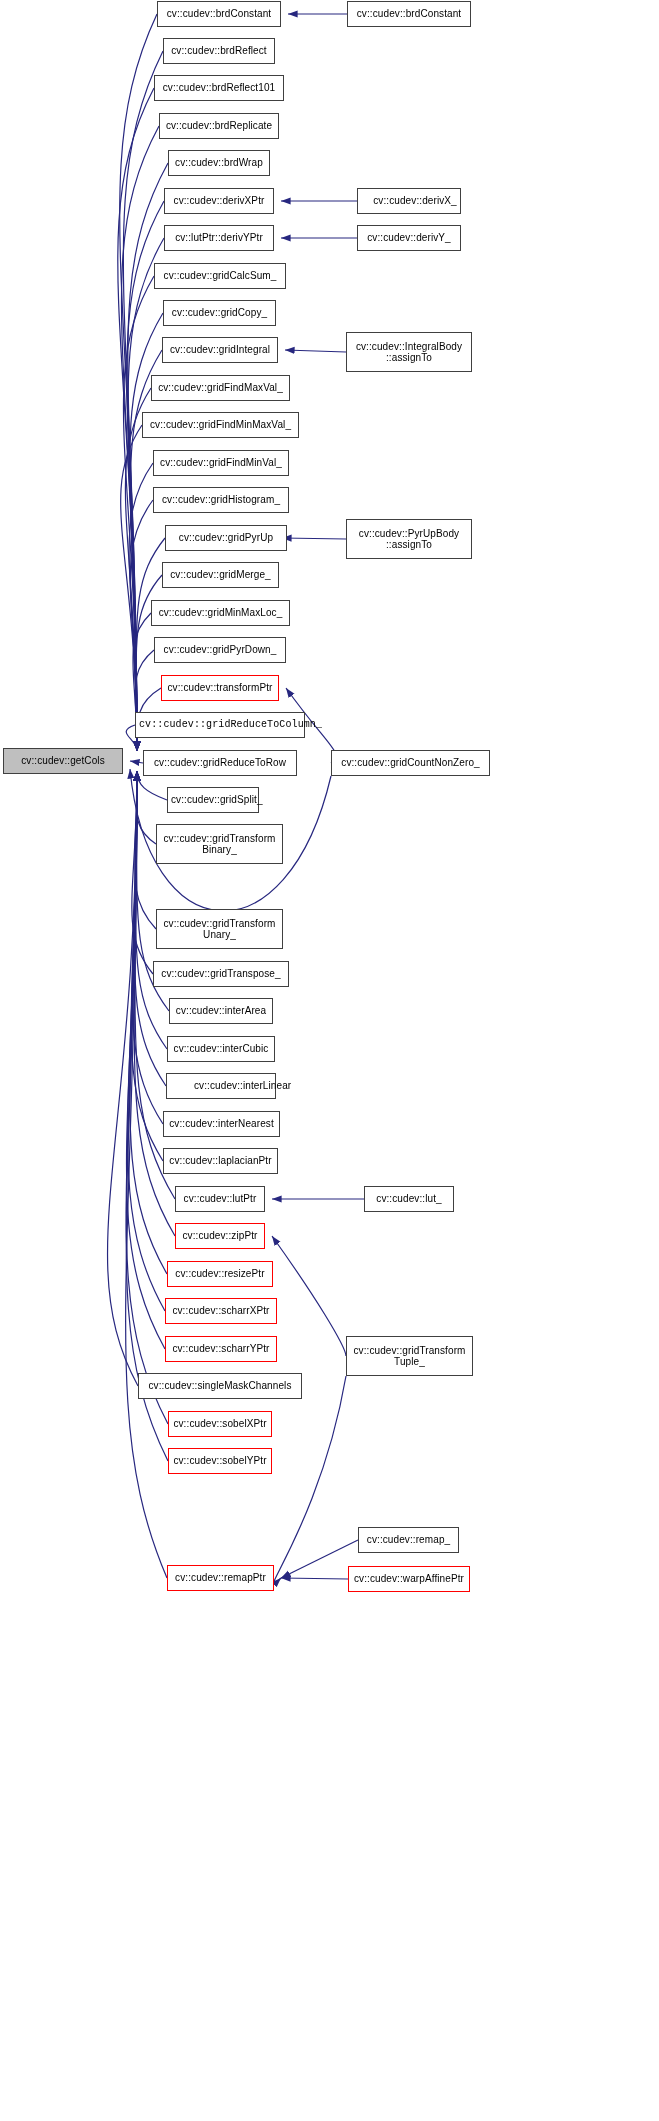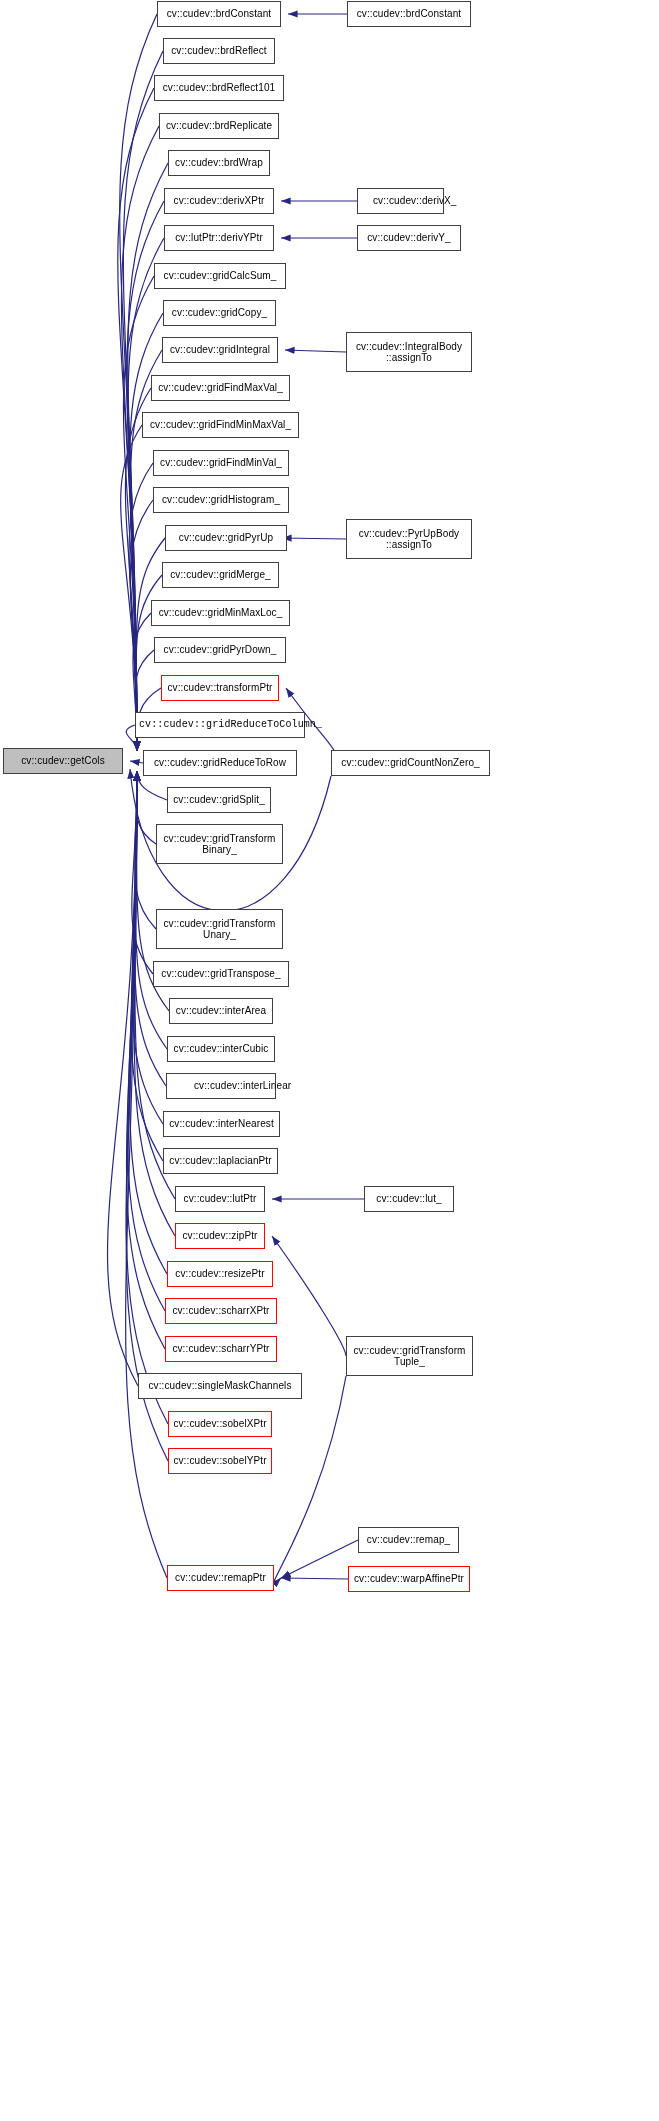--- a/index.html
+++ b/index.html
@@ -133,42 +133,42 @@
       <div class="node" style="left: 142px; top: 412px; width: 157px; height: 26px;"><span class="node-label">cv::cudev::gridFindMinMaxVal_</span></div>
       <div class="node" style="left: 153px; top: 450px; width: 136px; height: 26px;"><span class="node-label">cv::cudev::gridFindMinVal_</span></div>
       <div class="node" style="left: 153px; top: 487px; width: 136px; height: 26px;"><span class="node-label">cv::cudev::gridHistogram_</span></div>
       <div class="node" style="left: 165px; top: 525px; width: 122px; height: 26px;"><span class="node-label">cv::cudev::gridPyrUp</span></div>
       <div class="node" style="left: 162px; top: 562px; width: 117px; height: 26px;"><span class="node-label">cv::cudev::gridMerge_</span></div>
       <div class="node" style="left: 151px; top: 600px; width: 139px; height: 26px;"><span class="node-label">cv::cudev::gridMinMaxLoc_</span></div>
       <div class="node" style="left: 154px; top: 637px; width: 132px; height: 26px;"><span class="node-label">cv::cudev::gridPyrDown_</span></div>
       <div class="node red" style="left: 161px; top: 675px; width: 118px; height: 26px;"><span class="node-label">cv::cudev::transformPtr</span></div>
       <div class="node" style="left: 135px; top: 712px; width: 170px; height: 26px; font-family: Liberation Mono, monospace;"><span class="node-label">cv::cudev::gridReduceToColumn_</span></div>
       <div class="node" style="left: 143px; top: 750px; width: 154px; height: 26px;"><span class="node-label">cv::cudev::gridReduceToRow</span></div>
-      <div class="node" style="left: 167px; top: 787px; width: 104px; height: 26px;"><span class="node-label">cv::cudev::gridSplit_</span></div>
+      <div class="node" style="left: 167px; top: 787px; width: 92px; height: 26px;"><span class="node-label">cv::cudev::gridSplit_</span></div>
       <div class="node" style="left: 156px; top: 824px; width: 127px; height: 40px;"><span class="node-label">cv::cudev::gridTransform
 Binary_</span></div>
       <div class="node" style="left: 156px; top: 909px; width: 127px; height: 40px;"><span class="node-label">cv::cudev::gridTransform
 Unary_</span></div>
       <div class="node" style="left: 153px; top: 961px; width: 136px; height: 26px;"><span class="node-label">cv::cudev::gridTranspose_</span></div>
       <div class="node" style="left: 169px; top: 998px; width: 104px; height: 26px;"><span class="node-label">cv::cudev::interArea</span></div>
       <div class="node" style="left: 167px; top: 1036px; width: 108px; height: 26px;"><span class="node-label">cv::cudev::interCubic</span></div>
       <div class="node" style="left: 166px; top: 1073px; width: 110px; height: 26px; padding-left: 24px;"><span class="node-label">cv::cudev::interLinear</span></div>
       <div class="node" style="left: 163px; top: 1111px; width: 117px; height: 26px;"><span class="node-label">cv::cudev::interNearest</span></div>
       <div class="node" style="left: 163px; top: 1148px; width: 115px; height: 26px;"><span class="node-label">cv::cudev::laplacianPtr</span></div>
       <div class="node" style="left: 175px; top: 1186px; width: 90px; height: 26px;"><span class="node-label">cv::cudev::lutPtr</span></div>
       <div class="node red" style="left: 175px; top: 1223px; width: 90px; height: 26px;"><span class="node-label">cv::cudev::zipPtr</span></div>
       <div class="node red" style="left: 167px; top: 1261px; width: 106px; height: 26px;"><span class="node-label">cv::cudev::resizePtr</span></div>
       <div class="node red" style="left: 165px; top: 1298px; width: 112px; height: 26px;"><span class="node-label">cv::cudev::scharrXPtr</span></div>
       <div class="node red" style="left: 165px; top: 1336px; width: 112px; height: 26px;"><span class="node-label">cv::cudev::scharrYPtr</span></div>
       <div class="node" style="left: 138px; top: 1373px; width: 164px; height: 26px;"><span class="node-label">cv::cudev::singleMaskChannels</span></div>
       <div class="node red" style="left: 168px; top: 1411px; width: 104px; height: 26px;"><span class="node-label">cv::cudev::sobelXPtr</span></div>
       <div class="node red" style="left: 168px; top: 1448px; width: 104px; height: 26px;"><span class="node-label">cv::cudev::sobelYPtr</span></div>
       <div class="node red" style="left: 167px; top: 1565px; width: 107px; height: 26px;"><span class="node-label">cv::cudev::remapPtr</span></div>
       <div class="node" style="left: 347px; top: 1px; width: 124px; height: 26px;"><span class="node-label">cv::cudev::brdConstant</span></div>
-      <div class="node" style="left: 357px; top: 188px; width: 87px; height: 26px; padding-left: 12px;"><span class="node-label">cv::cudev::derivX_</span></div>
+      <div class="node" style="left: 357px; top: 188px; width: 104px; height: 26px; padding-left: 12px;"><span class="node-label">cv::cudev::derivX_</span></div>
       <div class="node" style="left: 357px; top: 225px; width: 104px; height: 26px;"><span class="node-label">cv::cudev::derivY_</span></div>
       <div class="node" style="left: 346px; top: 332px; width: 126px; height: 40px;"><span class="node-label">cv::cudev::IntegralBody
 ::assignTo</span></div>
       <div class="node" style="left: 346px; top: 519px; width: 126px; height: 40px;"><span class="node-label">cv::cudev::PyrUpBody
 ::assignTo</span></div>
       <div class="node" style="left: 331px; top: 750px; width: 159px; height: 26px;"><span class="node-label">cv::cudev::gridCountNonZero_</span></div>
       <div class="node" style="left: 364px; top: 1186px; width: 90px; height: 26px;"><span class="node-label">cv::cudev::lut_</span></div>
       <div class="node" style="left: 346px; top: 1336px; width: 127px; height: 40px;"><span class="node-label">cv::cudev::gridTransform
 Tuple_</span></div>
       <div class="node" style="left: 358px; top: 1527px; width: 101px; height: 26px;"><span class="node-label">cv::cudev::remap_</span></div>

